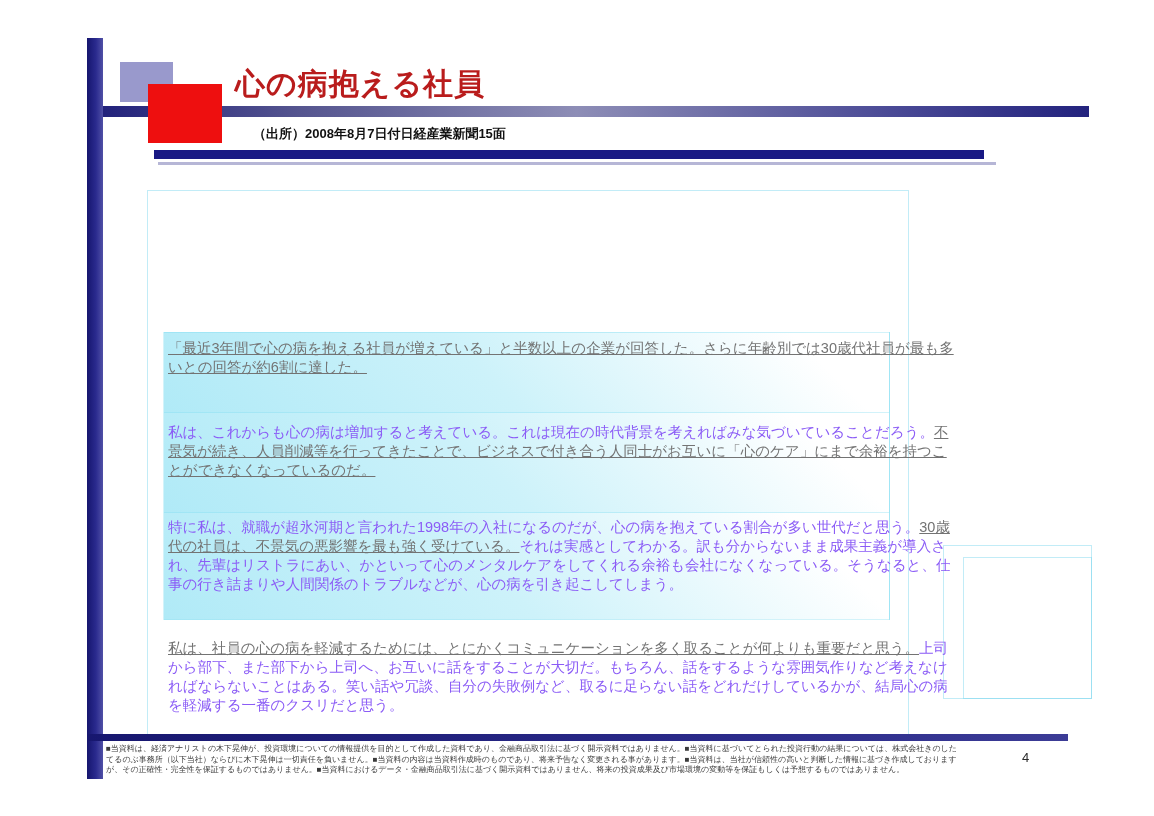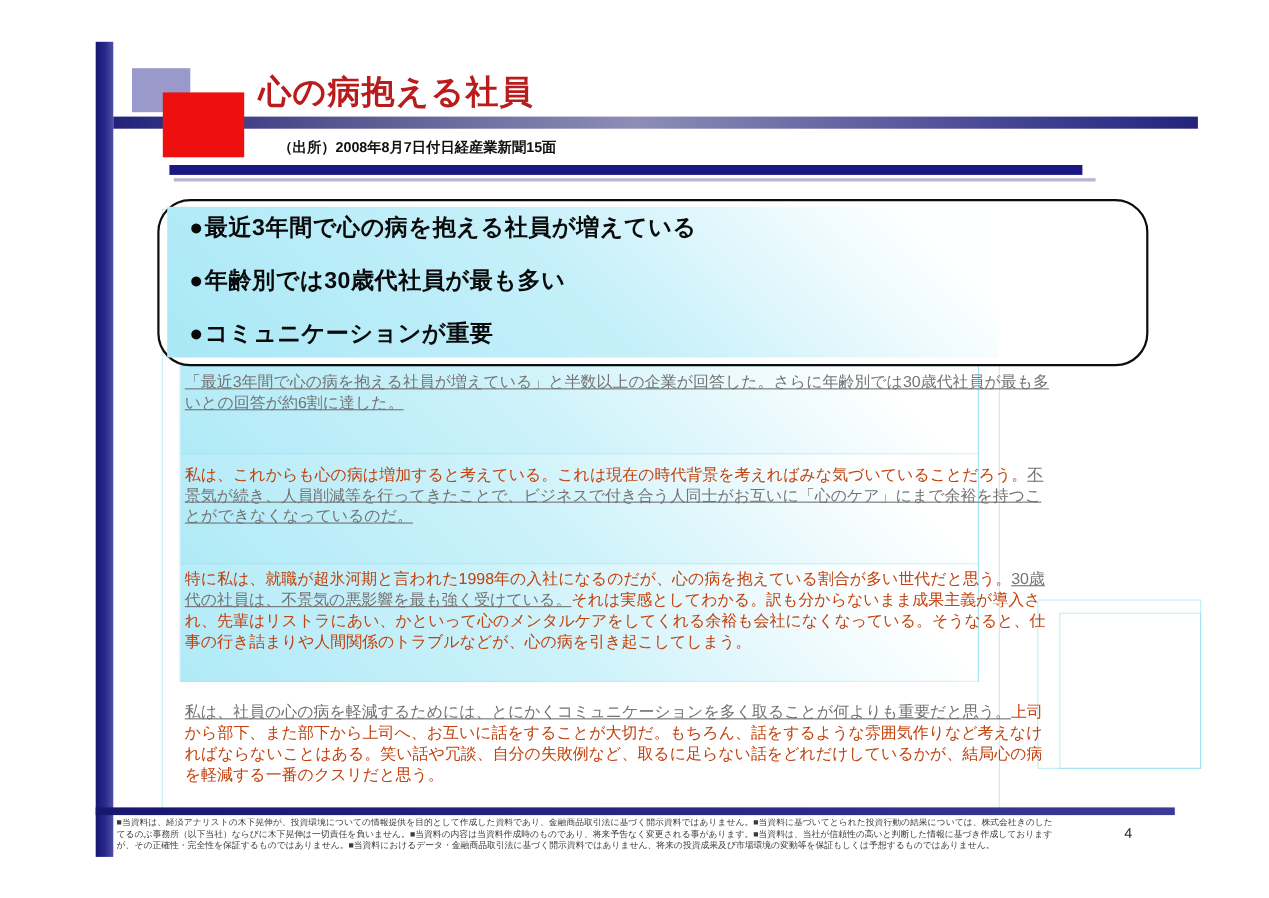--- a/index.html
+++ b/index.html
@@ -42,21 +42,21 @@
   .summary-list li{font-size:21px;line-height:24px;font-weight:bold;color:#0a0a0a;letter-spacing:0.5px;white-space:nowrap;}
   .summary-list .marker{margin-right:1px;}
   
   .body-text{position:absolute;left:168px;top:339px;width:786px;z-index:6;}
   .para{position:absolute;left:0;width:100%;font-size:14.5px;line-height:19px;color:#1a1a1a;text-align:left;}
   .para-0{top:0px;}
   .para-1{top:84px;}
   .para-2{top:179px;}
   .para-3{top:300px;}
   .seg-red{color:#737373;text-decoration:underline;}
-  .seg-black{color:#c2410c;}
+  .seg-black{color:#8b5cf6;}
   
   .footer-rule{position:absolute;left:87px;top:734px;width:981px;height:7px;
     background:linear-gradient(to right,#17176f 0%,#2c2c8c 70%,#3c3c96 100%);z-index:3;}
   .footer{position:absolute;left:106px;top:744px;width:892px;overflow:hidden;z-index:4;font-family:Liberation Mono, monospace;}
   .footer .fline{font-size:8px;line-height:10.5px;color:#3b3b3b;white-space:nowrap;letter-spacing:0;}
   .page-num{position:absolute;left:1022px;top:750px;font-size:13px;color:#2a2a2a;z-index:4;}
 </style>
 </head>
 <body>
 
@@ -74,28 +74,20 @@
   <div class="rule-thin"></div>
 
   <div class="ghost ghost-main"></div>
   <div class="ghost ghost-r1"></div>
   <div class="ghost ghost-r2"></div>
 
   <div class="panel panel-1"></div>
   <div class="panel panel-2"></div>
   <div class="panel panel-3"></div>
 
-  <div class="summary-box">
-    <div class="summary-fill"></div>
-    <ul class="summary-list" id="bullets">
-        <li><span class="marker">●</span><span>最近3年間で心の病を抱える社員が増えている</span></li>
-        <li><span class="marker">●</span><span>年齢別では30歳代社員が最も多い</span></li>
-        <li><span class="marker">●</span><span>コミュニケーションが重要</span></li>
-      </ul>
-  </div>
 
   <div class="body-text" id="paragraphs">
       <div class="para para-0"><span class="seg-red">「最近3年間で心の病を抱える社員が増えている」と半数以上の企業が回答した。さらに年齢別では30歳代社員が最も多いとの回答が約6割に達した。</span></div>
       <div class="para para-1"><span class="seg-black">私は、これからも心の病は増加すると考えている。これは現在の時代背景を考えればみな気づいていることだろう。</span><span class="seg-red">不景気が続き、人員削減等を行ってきたことで、ビジネスで付き合う人同士がお互いに「心のケア」にまで余裕を持つことができなくなっているのだ。</span></div>
       <div class="para para-2"><span class="seg-black">特に私は、就職が超氷河期と言われた1998年の入社になるのだが、心の病を抱えている割合が多い世代だと思う。</span><span class="seg-red">30歳代の社員は、不景気の悪影響を最も強く受けている。</span><span class="seg-black">それは実感としてわかる。訳も分からないまま成果主義が導入され、先輩はリストラにあい、かといって心のメンタルケアをしてくれる余裕も会社になくなっている。そうなると、仕事の行き詰まりや人間関係のトラブルなどが、心の病を引き起こしてしまう。</span></div>
       <div class="para para-3"><span class="seg-red">私は、社員の心の病を軽減するためには、とにかくコミュニケーションを多く取ることが何よりも重要だと思う。</span><span class="seg-black">上司から部下、また部下から上司へ、お互いに話をすることが大切だ。もちろん、話をするような雰囲気作りなど考えなければならないことはある。笑い話や冗談、自分の失敗例など、取るに足らない話をどれだけしているかが、結局心の病を軽減する一番のクスリだと思う。</span></div>
     </div>
 
   <div class="footer-rule"></div>
   <div class="footer" id="footer-lines">

